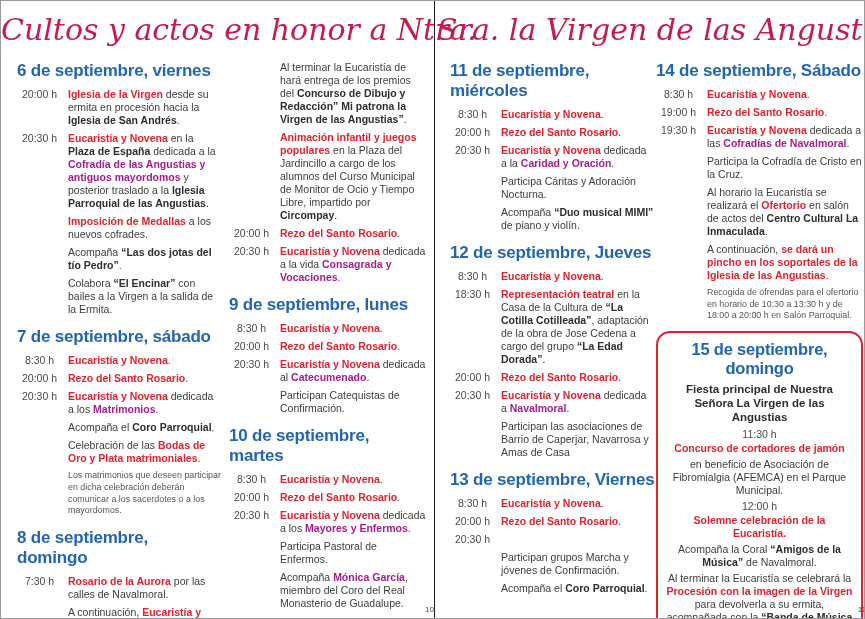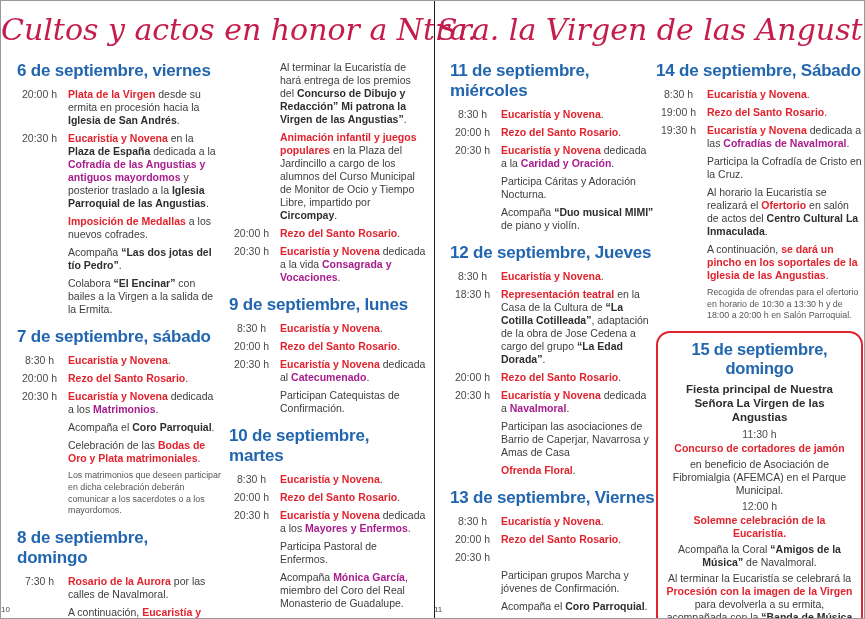--- a/index.html
+++ b/index.html
@@ -49,35 +49,35 @@
   }
   .featured{
     margin-top:9px;border:2px solid var(--box-border);border-radius:14px;
     padding:6px 8px 7px 8px;text-align:center;box-sizing:border-box;
   }
   .bx-heading{color:var(--heading);font-weight:bold;font-size:16.5px;letter-spacing:-0.2px;margin:1px 0 4px 0;}
   .bx-subtitle{font-weight:bold;font-size:11.5px;color:#2e2e2d;line-height:1.22;margin-bottom:4px;}
   .bx-time{font-size:10.5px;margin:3px 0 2px 0;color:#4a4a49;}
   .bx-para{font-size:10.5px;line-height:1.24;margin-bottom:3px;}
   .pagenum{
-    position:absolute;bottom:6px;left:0;right:0;text-align:left;
+    position:absolute;bottom:6px;left:0;right:0;text-align:right;
     font-size:8px;color:#4a4a49;
   }
 </style>
 </head>
 <body>
 
 <div class="spread">
   <div class="page page-left">
     <div class="title">Cultos y actos en honor a Ntra.</div>
     <div class="col col-a" id="col-0-0">
         <div class="heading">6 de septiembre, viernes</div>
         <div class="entry">
           <div class="time">20:00 h</div>
-          <div class="etext"><span class="run r">Plata de la Virgen</span><span class="run"> desde su ermita en procesión hacia la </span><span class="run b">Iglesia de San Andrés</span><span class="run">.</span></div>
+          <div class="etext"><span class="run r">Iglesia de la Virgen</span><span class="run"> desde su ermita en procesión hacia la </span><span class="run b">Iglesia de San Andrés</span><span class="run">.</span></div>
         </div>
         <div class="entry">
           <div class="time">20:30 h</div>
           <div class="etext"><span class="run r">Eucaristía y Novena</span><span class="run"> en la </span><span class="run b">Plaza de España</span><span class="run"> dedicada a la </span><span class="run m">Cofradía de las Angustias y antiguos mayordomos</span><span class="run"> y posterior traslado a la </span><span class="run b">Iglesia Parroquial de las Angustias</span><span class="run">.</span></div>
         </div>
         <div class="entry">
           <div class="time"></div>
           <div class="etext"><span class="run r">Imposición de Medallas</span><span class="run"> a los nuevos cofrades.</span></div>
         </div>
         <div class="entry">
@@ -216,24 +216,20 @@
           <div class="time">20:00 h</div>
           <div class="etext"><span class="run r">Rezo del Santo Rosario</span><span class="run">.</span></div>
         </div>
         <div class="entry">
           <div class="time">20:30 h</div>
           <div class="etext"><span class="run r">Eucaristía y Novena</span><span class="run"> dedicada a </span><span class="run m">Navalmoral</span><span class="run">.</span></div>
         </div>
         <div class="entry">
           <div class="time"></div>
           <div class="etext"><span class="run">Participan las asociaciones de Barrio de Caperjar, Navarrosa y Amas de Casa</span></div>
-        </div>
-        <div class="entry">
-          <div class="time"></div>
-          <div class="etext"><span class="run r">Ofrenda Floral</span><span class="run">.</span></div>
         </div>
         <div class="heading">13 de septiembre, Viernes</div>
         <div class="entry">
           <div class="time">8:30 h</div>
           <div class="etext"><span class="run r">Eucaristía y Novena</span><span class="run">.</span></div>
         </div>
         <div class="entry">
           <div class="time">20:00 h</div>
           <div class="etext"><span class="run r">Rezo del Santo Rosario</span><span class="run">.</span></div>
         </div>

